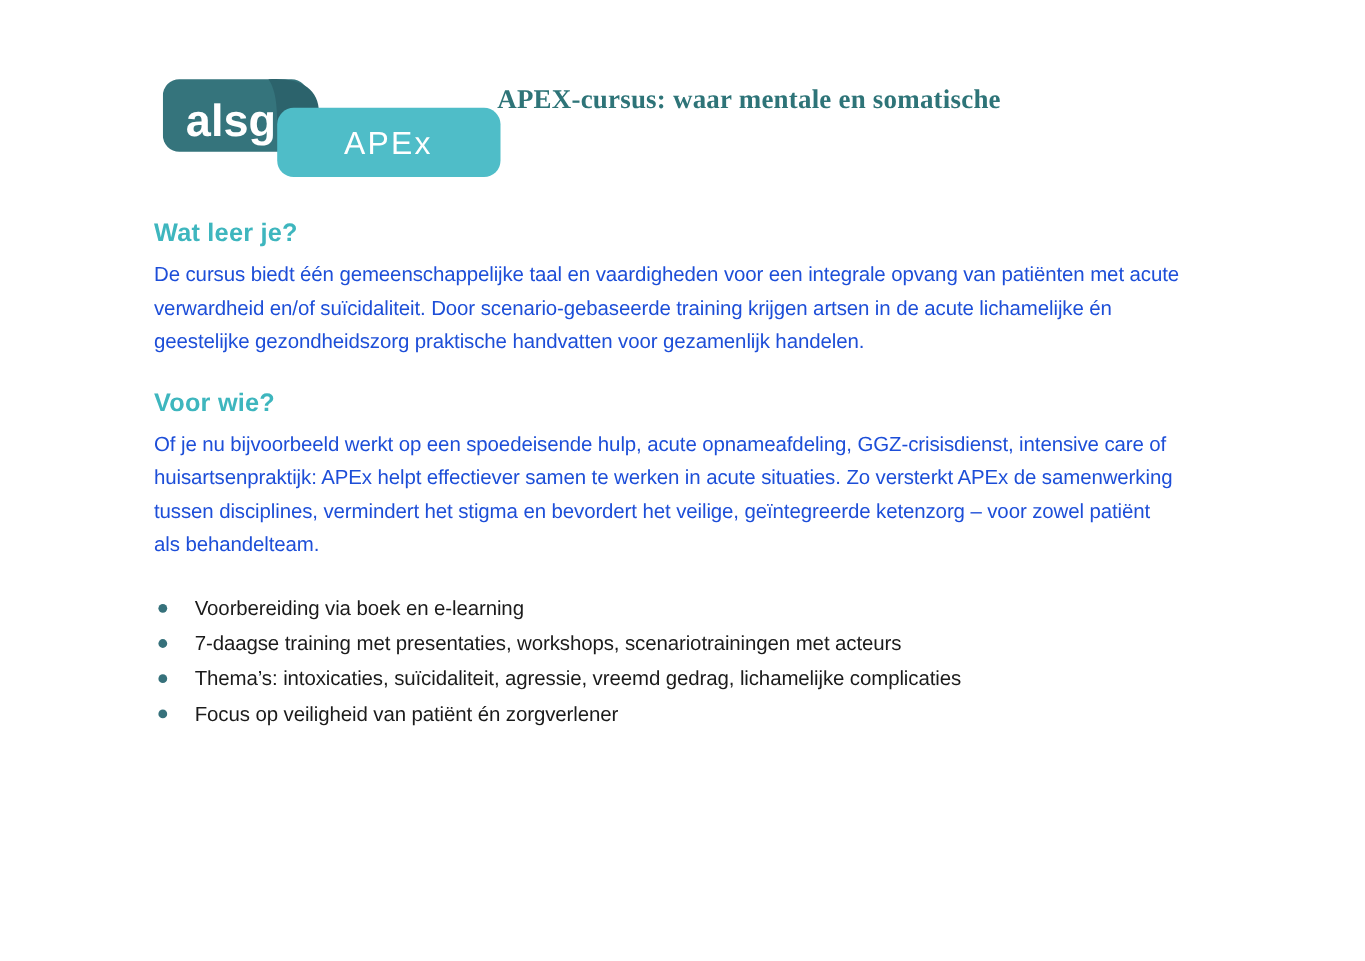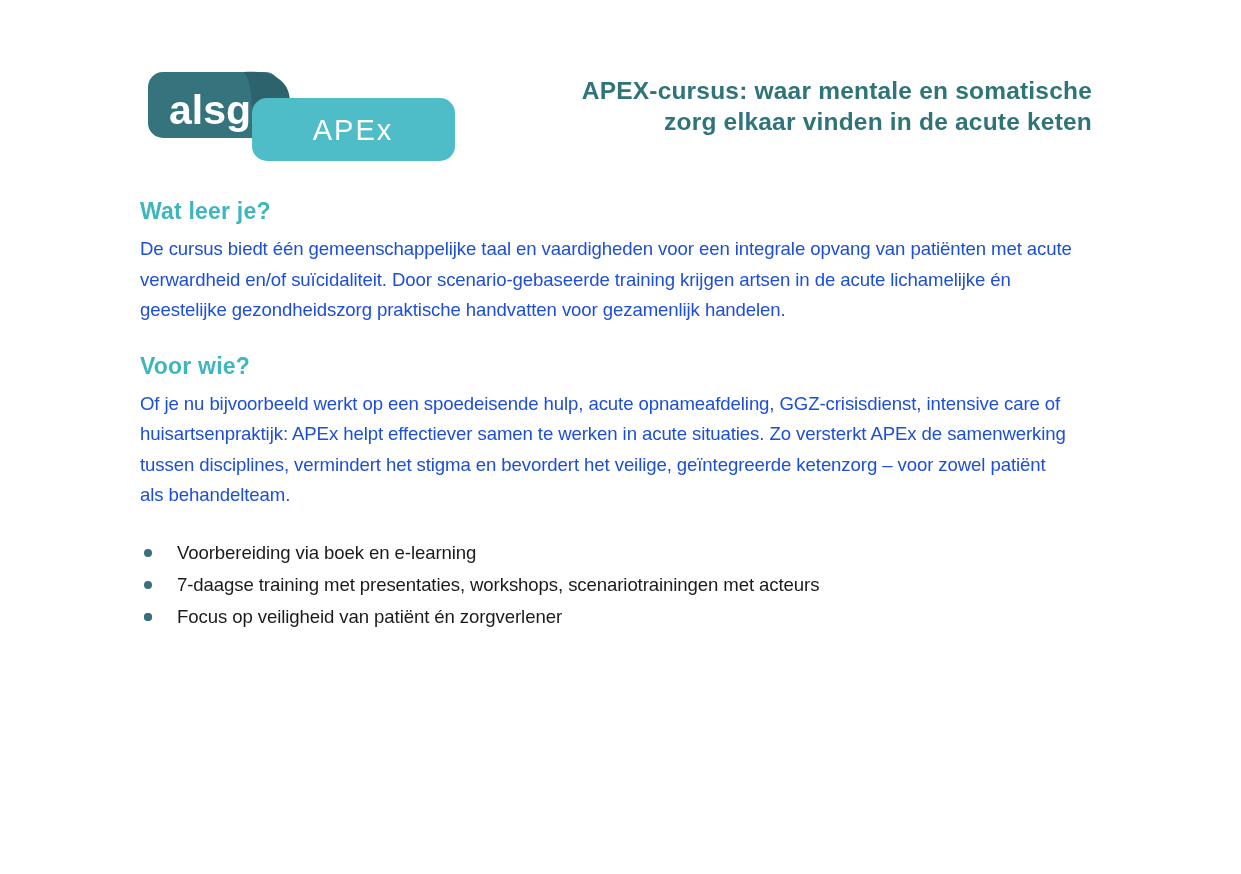--- a/index.html
+++ b/index.html
@@ -25,26 +25,27 @@
     height: 96px;
   }
   .logo svg { display: block; }
 
   
   .doc-title {
     position: absolute;
     top: 75px;
     right: 149px;
     width: 640px;
-    text-align: right;
+    text-align: left;
     color: #2E7478;
     font-size: 24.5px;
     line-height: 31px;
     font-weight: 700;
     letter-spacing: 0.2px;
+    font-family: Liberation Serif, serif;
   }
 
   
   .content {
     position: absolute;
     left: 140px;
     top: 197px;
     width: 934px;
   }
   .section + .section { margin-top: 26px; }
@@ -101,21 +102,20 @@
       <rect x="104" y="30" width="203" height="63" rx="15" fill="#4FBDC8"></rect>
 
       <text x="62" y="56" text-anchor="middle" font-family="Liberation Sans, sans-serif" font-size="41" font-weight="bold" fill="#FFFFFF">alsg</text>
 
       <text x="205" y="72" text-anchor="middle" font-family="Liberation Sans, sans-serif" font-size="29" letter-spacing="2" fill="#FFFFFF">APEx</text>
     </svg>
   </div>
 
   <div class="doc-title">
     <span style="display:block">APEX-cursus: waar mentale en somatische</span>
-    <span style="display:block">zorg elkaar vinden in de acute keten</span>
   </div>
 
   <div class="content">
 
     <div class="section">
       <h2>Wat leer je?</h2>
       <p>De cursus biedt één gemeenschappelijke taal en vaardigheden voor een integrale opvang van patiënten met acute verwardheid en/of suïcidaliteit. Door scenario-gebaseerde training krijgen artsen in de acute lichamelijke én geestelijke gezondheidszorg praktische handvatten voor gezamenlijk handelen.</p>
     </div>
 
     <div class="section">
@@ -128,20 +128,21 @@
         <li>
           <span class="bullet-dot"></span>
           <span>Voorbereiding via boek en e-learning</span>
         </li>
         <li>
           <span class="bullet-dot"></span>
           <span>7-daagse training met presentaties, workshops, scenariotrainingen met acteurs</span>
         </li>
         <li>
           <span class="bullet-dot"></span>
+          <span>Thema’s: intoxicaties, suïcidaliteit, agressie, vreemd gedrag, lichamelijke complicaties</span>
         </li>
         <li>
           <span class="bullet-dot"></span>
           <span>Focus op veiligheid van patiënt én zorgverlener</span>
         </li>
       </ul>
     </div>
 
   </div>
 </div>

